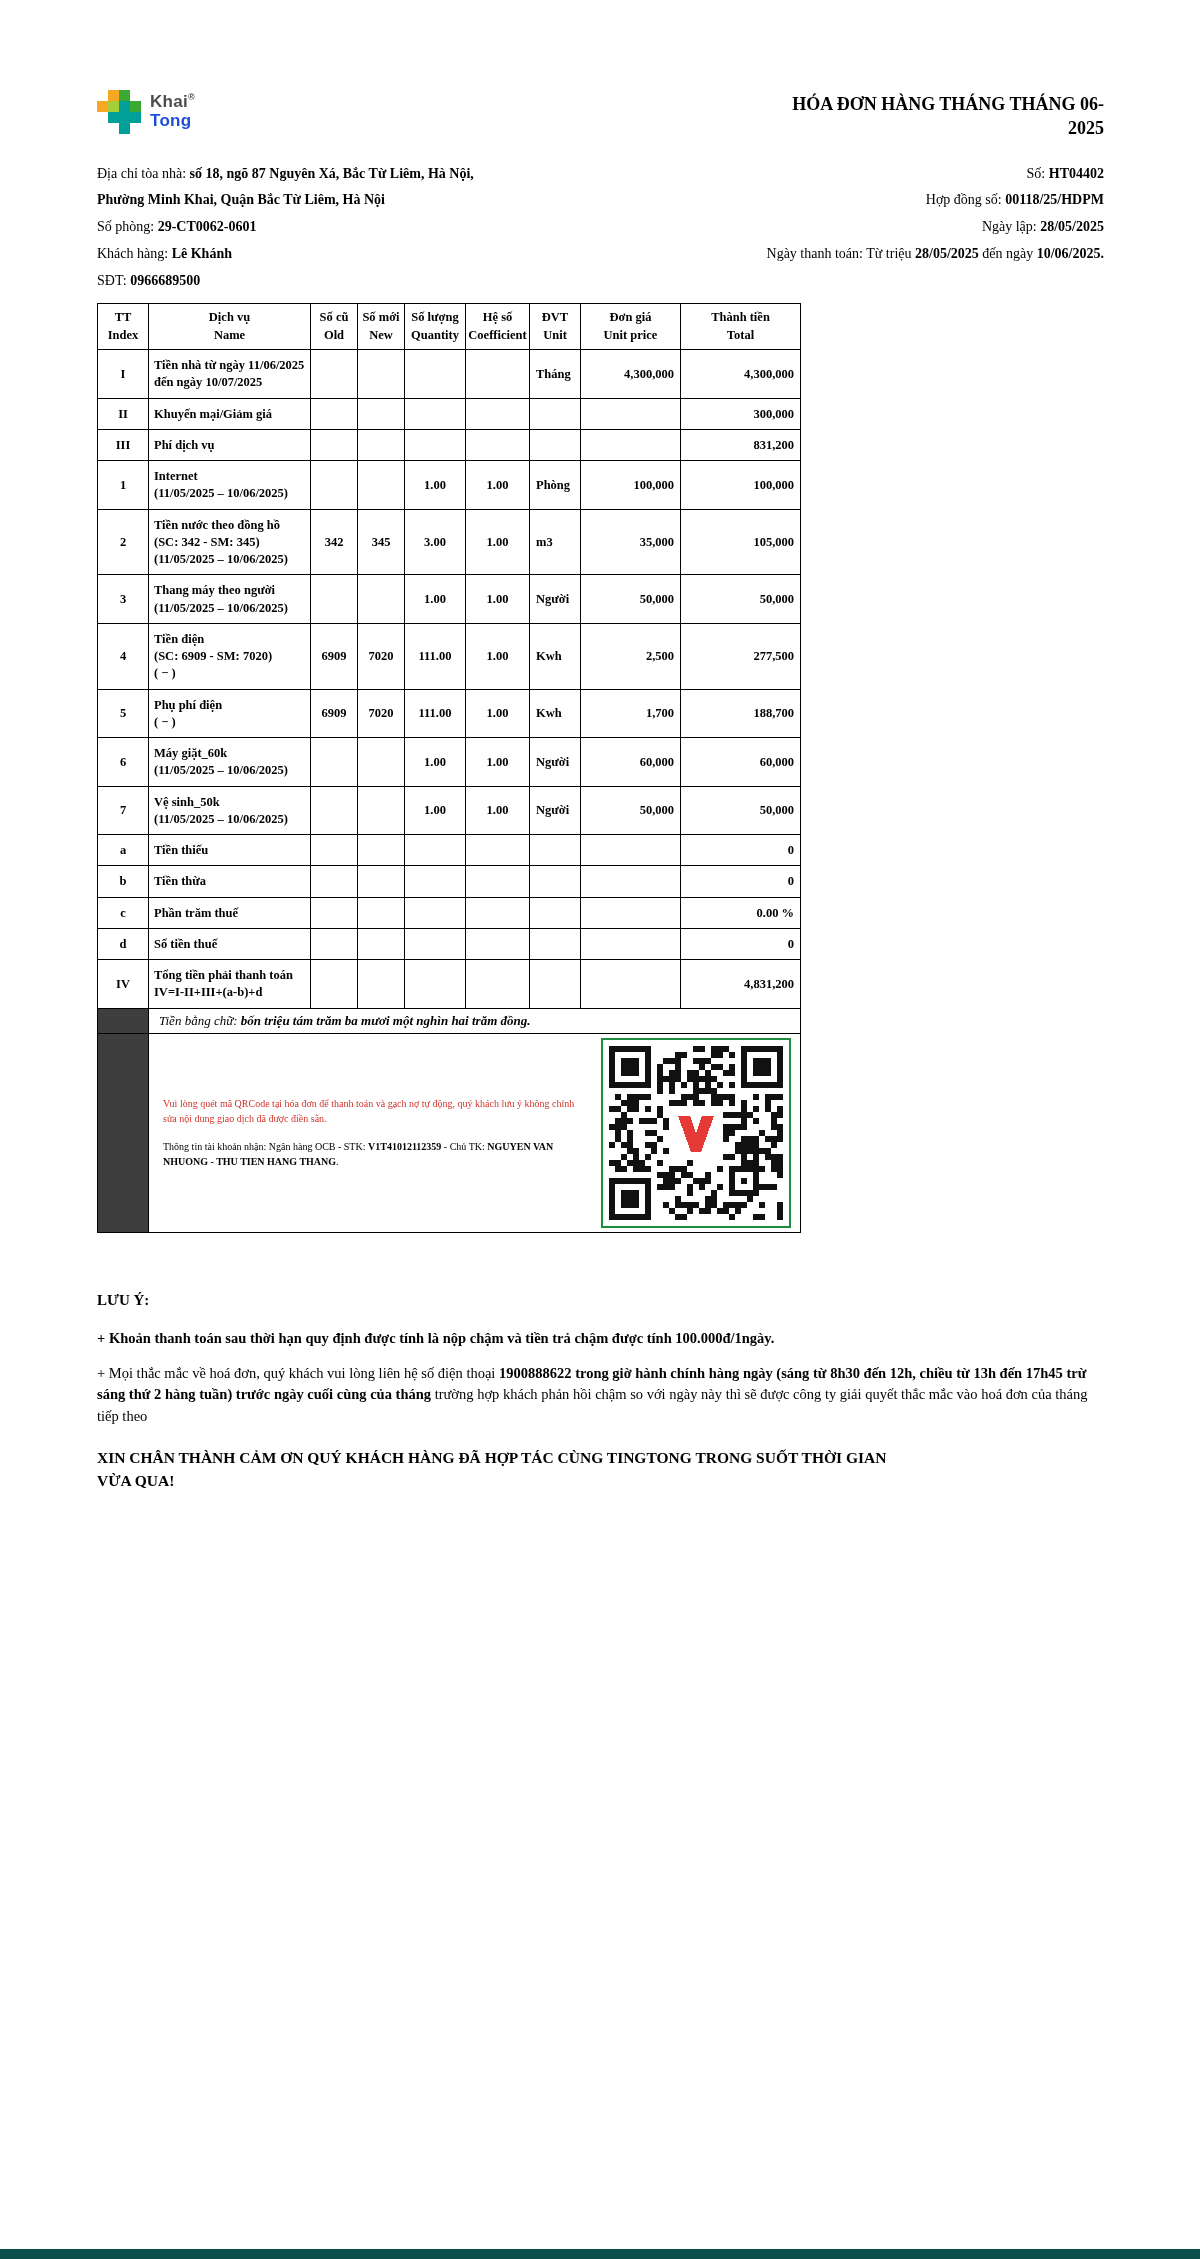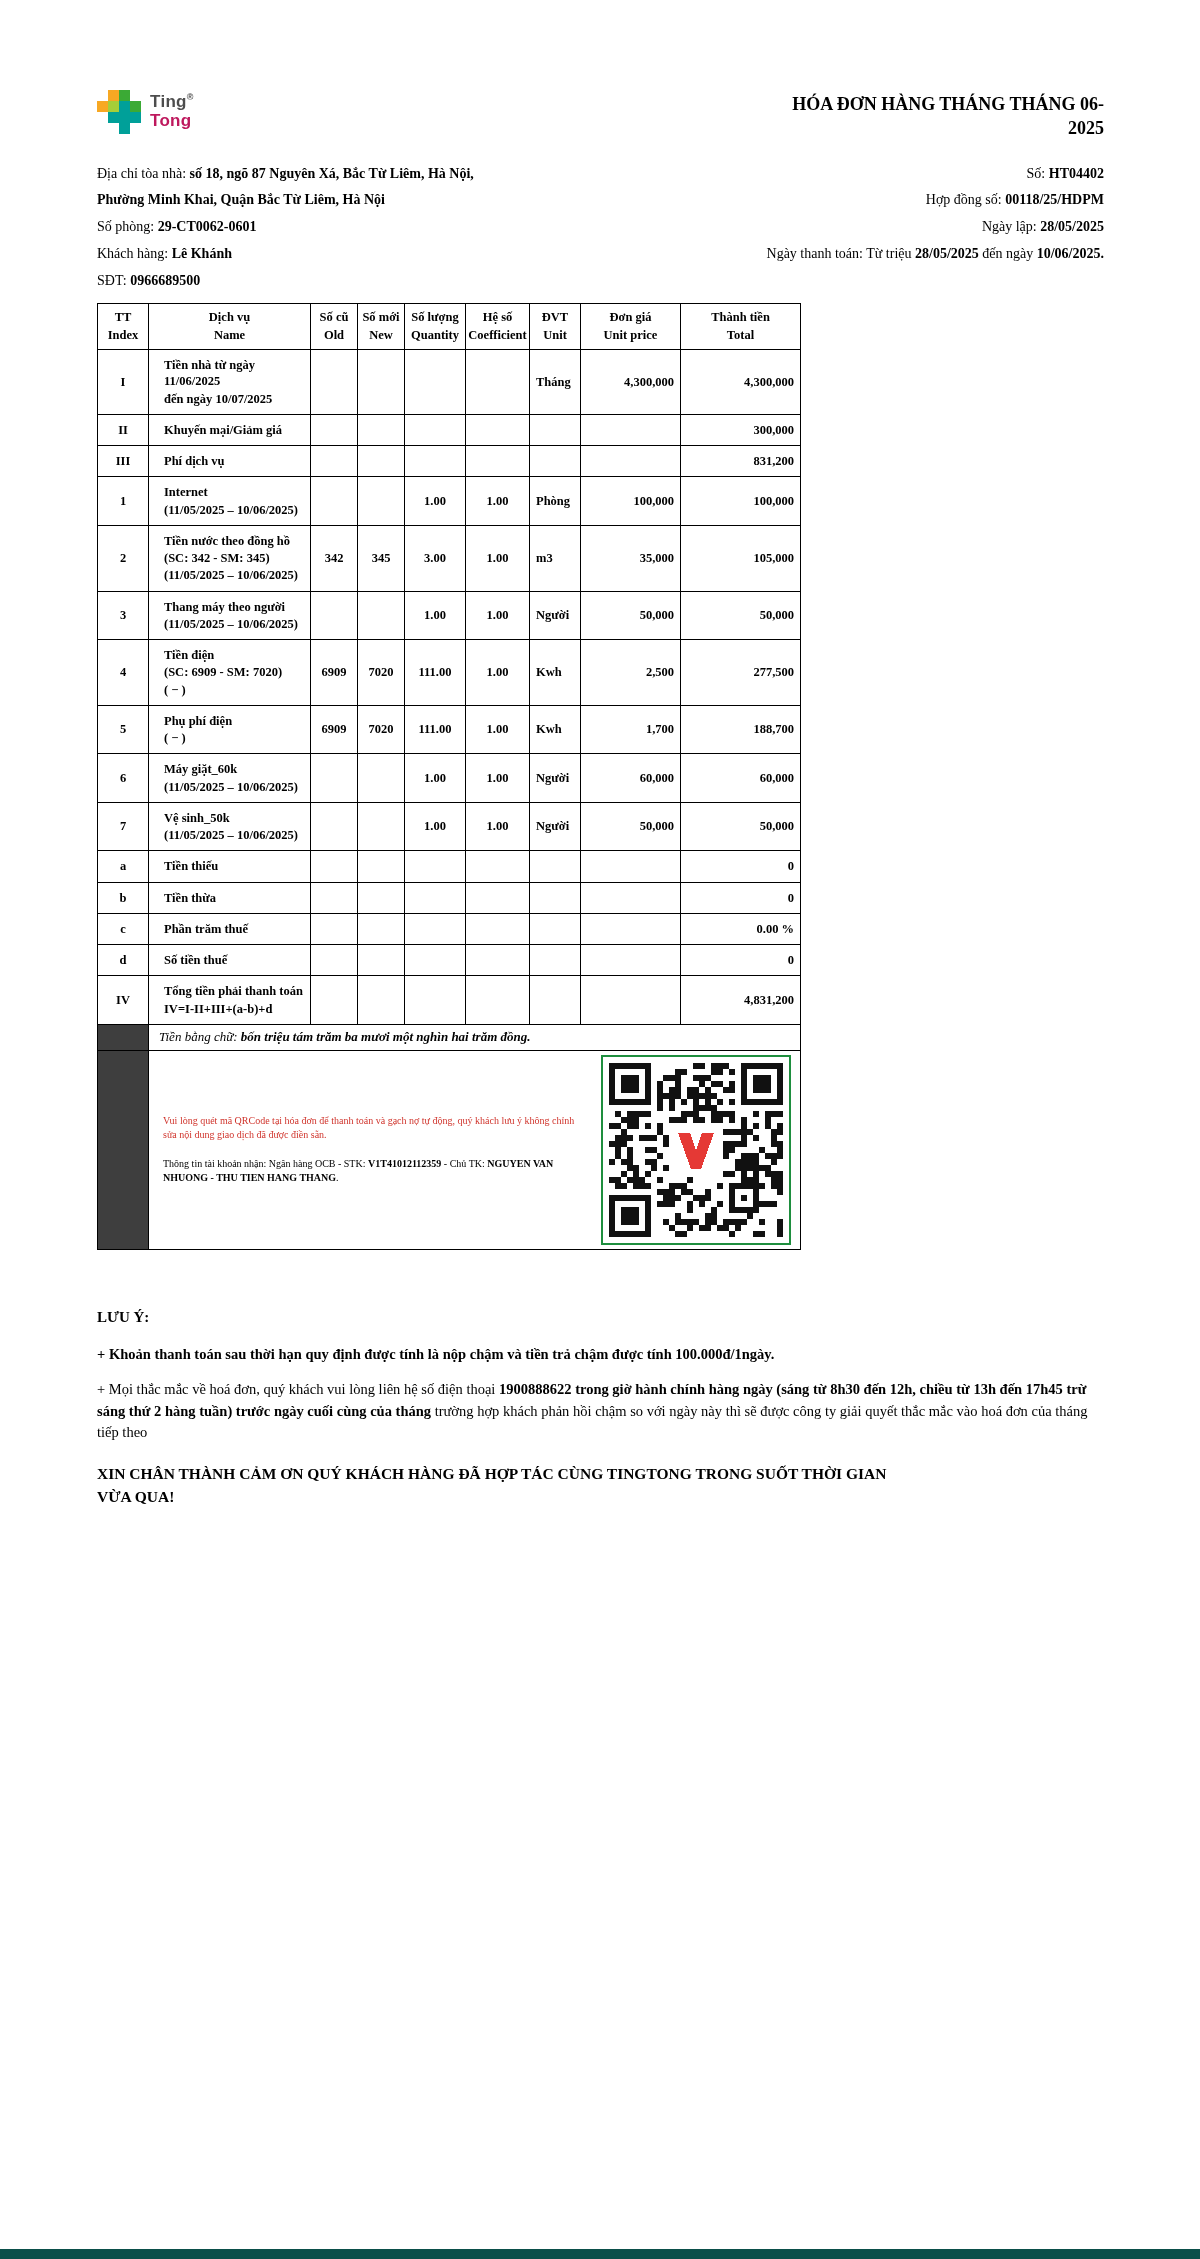--- a/index.html
+++ b/index.html
@@ -24,21 +24,21 @@
   .info-row .r{text-align:right;}
 
   
   table.inv{border-collapse:collapse;margin-top:12px;table-layout:fixed;width:703px;}
   .inv th,.inv td{border:1px solid #000;}
   .inv th{font-size:12.5px;font-weight:700;padding:5px 2px;text-align:center;line-height:1.4;vertical-align:middle;}
   .inv td{font-size:12.5px;font-weight:700;padding:6px 6px;line-height:1.3;vertical-align:middle;word-wrap:break-word;}
   .inv td.ct{text-align:center}
   .inv td.rt{text-align:right}
   .inv td.lt{text-align:left}
-  .inv td.svc{padding-left:15px;padding-right:4px;}
+  .inv td.svc{padding-left:5px;padding-right:4px;}
   .inv td.svc div{margin:1px 0;}
   tr.words td.wcell{font-weight:400;font-style:italic;font-size:13px;padding:4px 10px;}
   .wcell .bold{font-weight:700;margin-top:16px;}
   td.paycell{padding:0 !important;}
   .payflex{display:flex;align-items:center;justify-content:space-between;min-height:196px;}
   .paytext{flex:1;padding:8px 14px;font-size:10px;font-weight:400;line-height:1.45;}
   .paytext p{margin:0 0 14px;}
   .paytext p:last-child{margin:0;}
   .qrbox{border:2px solid #1E8E3E;background:#fff;padding:6px;margin:4px 9px 4px 8px;flex:0 0 auto;line-height:0;}
 
@@ -63,22 +63,22 @@
           <div class="px" style="left: 0px; top: 11px; background: rgb(247, 168, 35);"></div>
           <div class="px" style="left: 11px; top: 11px; background: rgb(166, 206, 57);"></div>
           <div class="px" style="left: 22px; top: 11px; background: rgb(0, 160, 153);"></div>
           <div class="px" style="left: 33px; top: 11px; background: rgb(59, 170, 53);"></div>
           <div class="px" style="left: 11px; top: 22px; background: rgb(0, 160, 153);"></div>
           <div class="px" style="left: 22px; top: 22px; background: rgb(0, 160, 153);"></div>
           <div class="px" style="left: 33px; top: 22px; background: rgb(0, 160, 153);"></div>
           <div class="px" style="left: 22px; top: 33px; background: rgb(0, 160, 153);"></div>
         </div>
       <div class="logo-text">
-        <div><span style="color: rgb(77, 77, 77);">Ting</span><span class="reg" style="color: rgb(77, 77, 77);">®</span></div>
-        <div style="color: #be185d;">Tong</div>
+        <div><span style="color: rgb(77, 77, 77);">Khai</span><span class="reg" style="color: rgb(77, 77, 77);">®</span></div>
+        <div style="color: #1d4ed8;">Tong</div>
       </div>
     </div>
     <h1 class="title">HÓA ĐƠN HÀNG THÁNG THÁNG 06-2025</h1>
   </header>
 
   <section class="info">
     <div class="info-row">
       <div class="l"><span>Địa chỉ tòa nhà: </span><span style="font-weight: 700;">số 18, ngõ 87 Nguyên Xá, Bắc Từ Liêm, Hà Nội,</span></div>
       <div class="r"><span>Số: </span><span style="font-weight: 700;">HT04402</span></div>
     </div>

